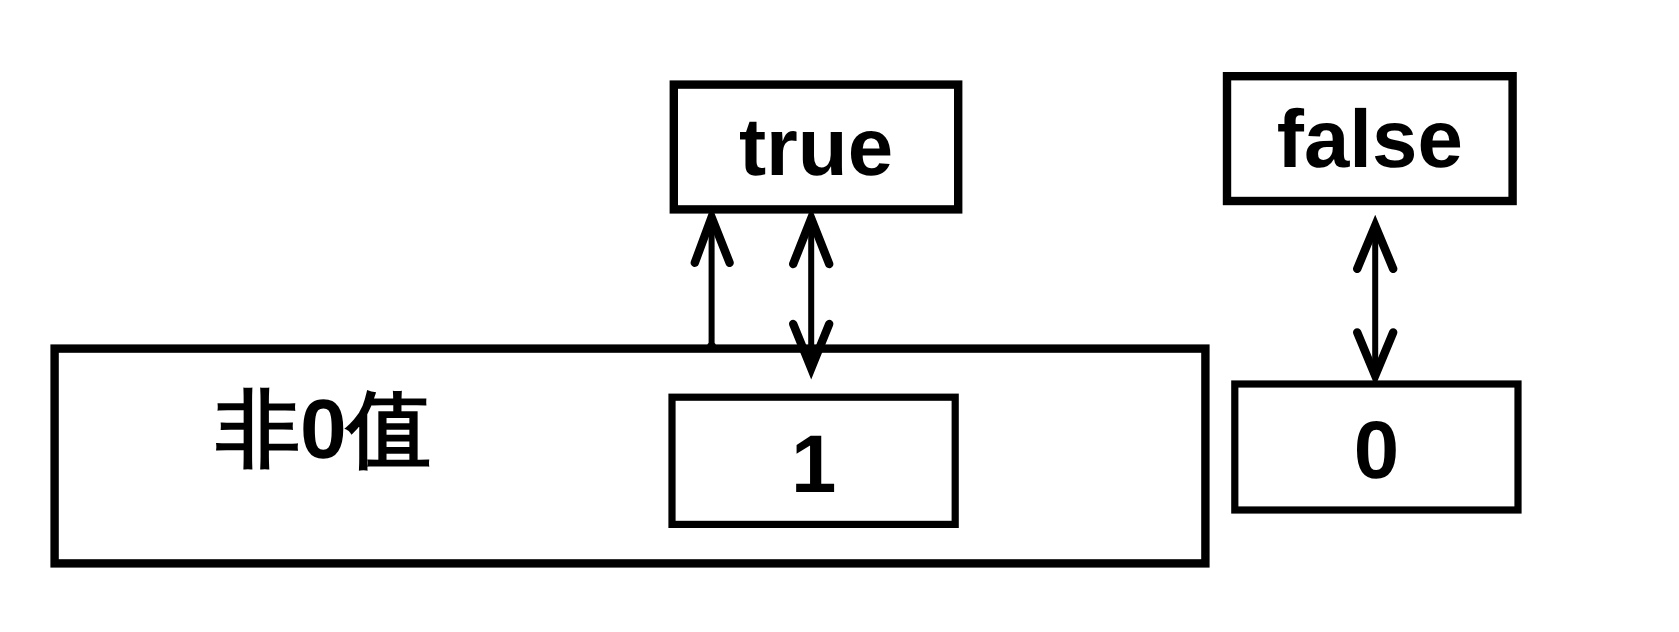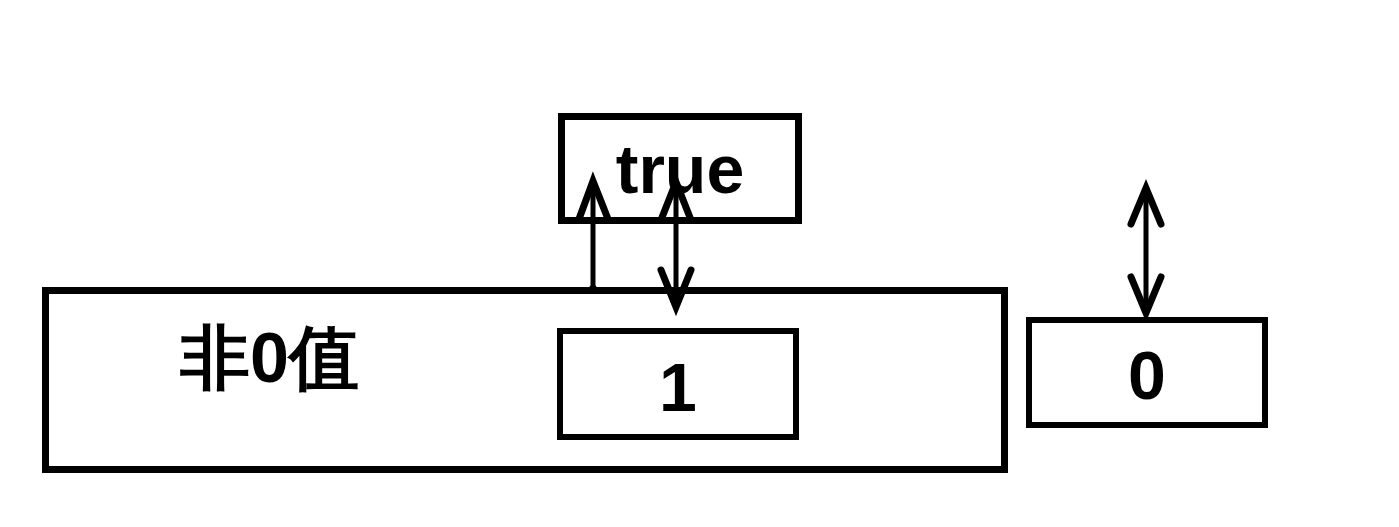--- a/index.html
+++ b/index.html
@@ -24,21 +24,21 @@
     align-items: center;
     justify-content: center;
     font-weight: bold;
     font-size: 68px;
     color: #000000;
     line-height: 1;
   }
   .box.inner {
     border-width: 6px;
   }
-  .true-box   { left: 558px;  top: 67px;  width: 244px; height: 111px; margin-top: 46px; }
+  .true-box   { left: 558px;  top: 67px;  width: 244px; height: 111px; }
   .false-box  { left: 1019px; top: 60px;  width: 245px; height: 111px; }
   .big-box    { left: 42px;   top: 287px; width: 966px; height: 186px; }
   .one-box    { left: 557px;  top: 328px; width: 242px; height: 112px; padding-top: 6px; }
   .zero-box   { left: 1026px; top: 317px; width: 242px; height: 111px; padding-top: 4px; }
   .nonzero-label {
     position: absolute;
     left: 180px;
     top: 287px;
     height: 141px;
     display: flex;
@@ -74,20 +74,23 @@
 
 <div class="canvas">
 
   <div class="box big-box"></div>
   <div class="nonzero-label">非0值</div>
 
   <div class="box true-box">
     <span>true</span>
   </div>
 
+  <div class="box false-box">
+    <span>false</span>
+  </div>
 
   <div class="box inner one-box">
     <span>1</span>
   </div>
 
   <div class="box inner zero-box">
     <span>0</span>
   </div>
 
   <svg class="arrows-layer" viewBox="0 0 1399 527" xmlns="http://www.w3.org/2000/svg">

